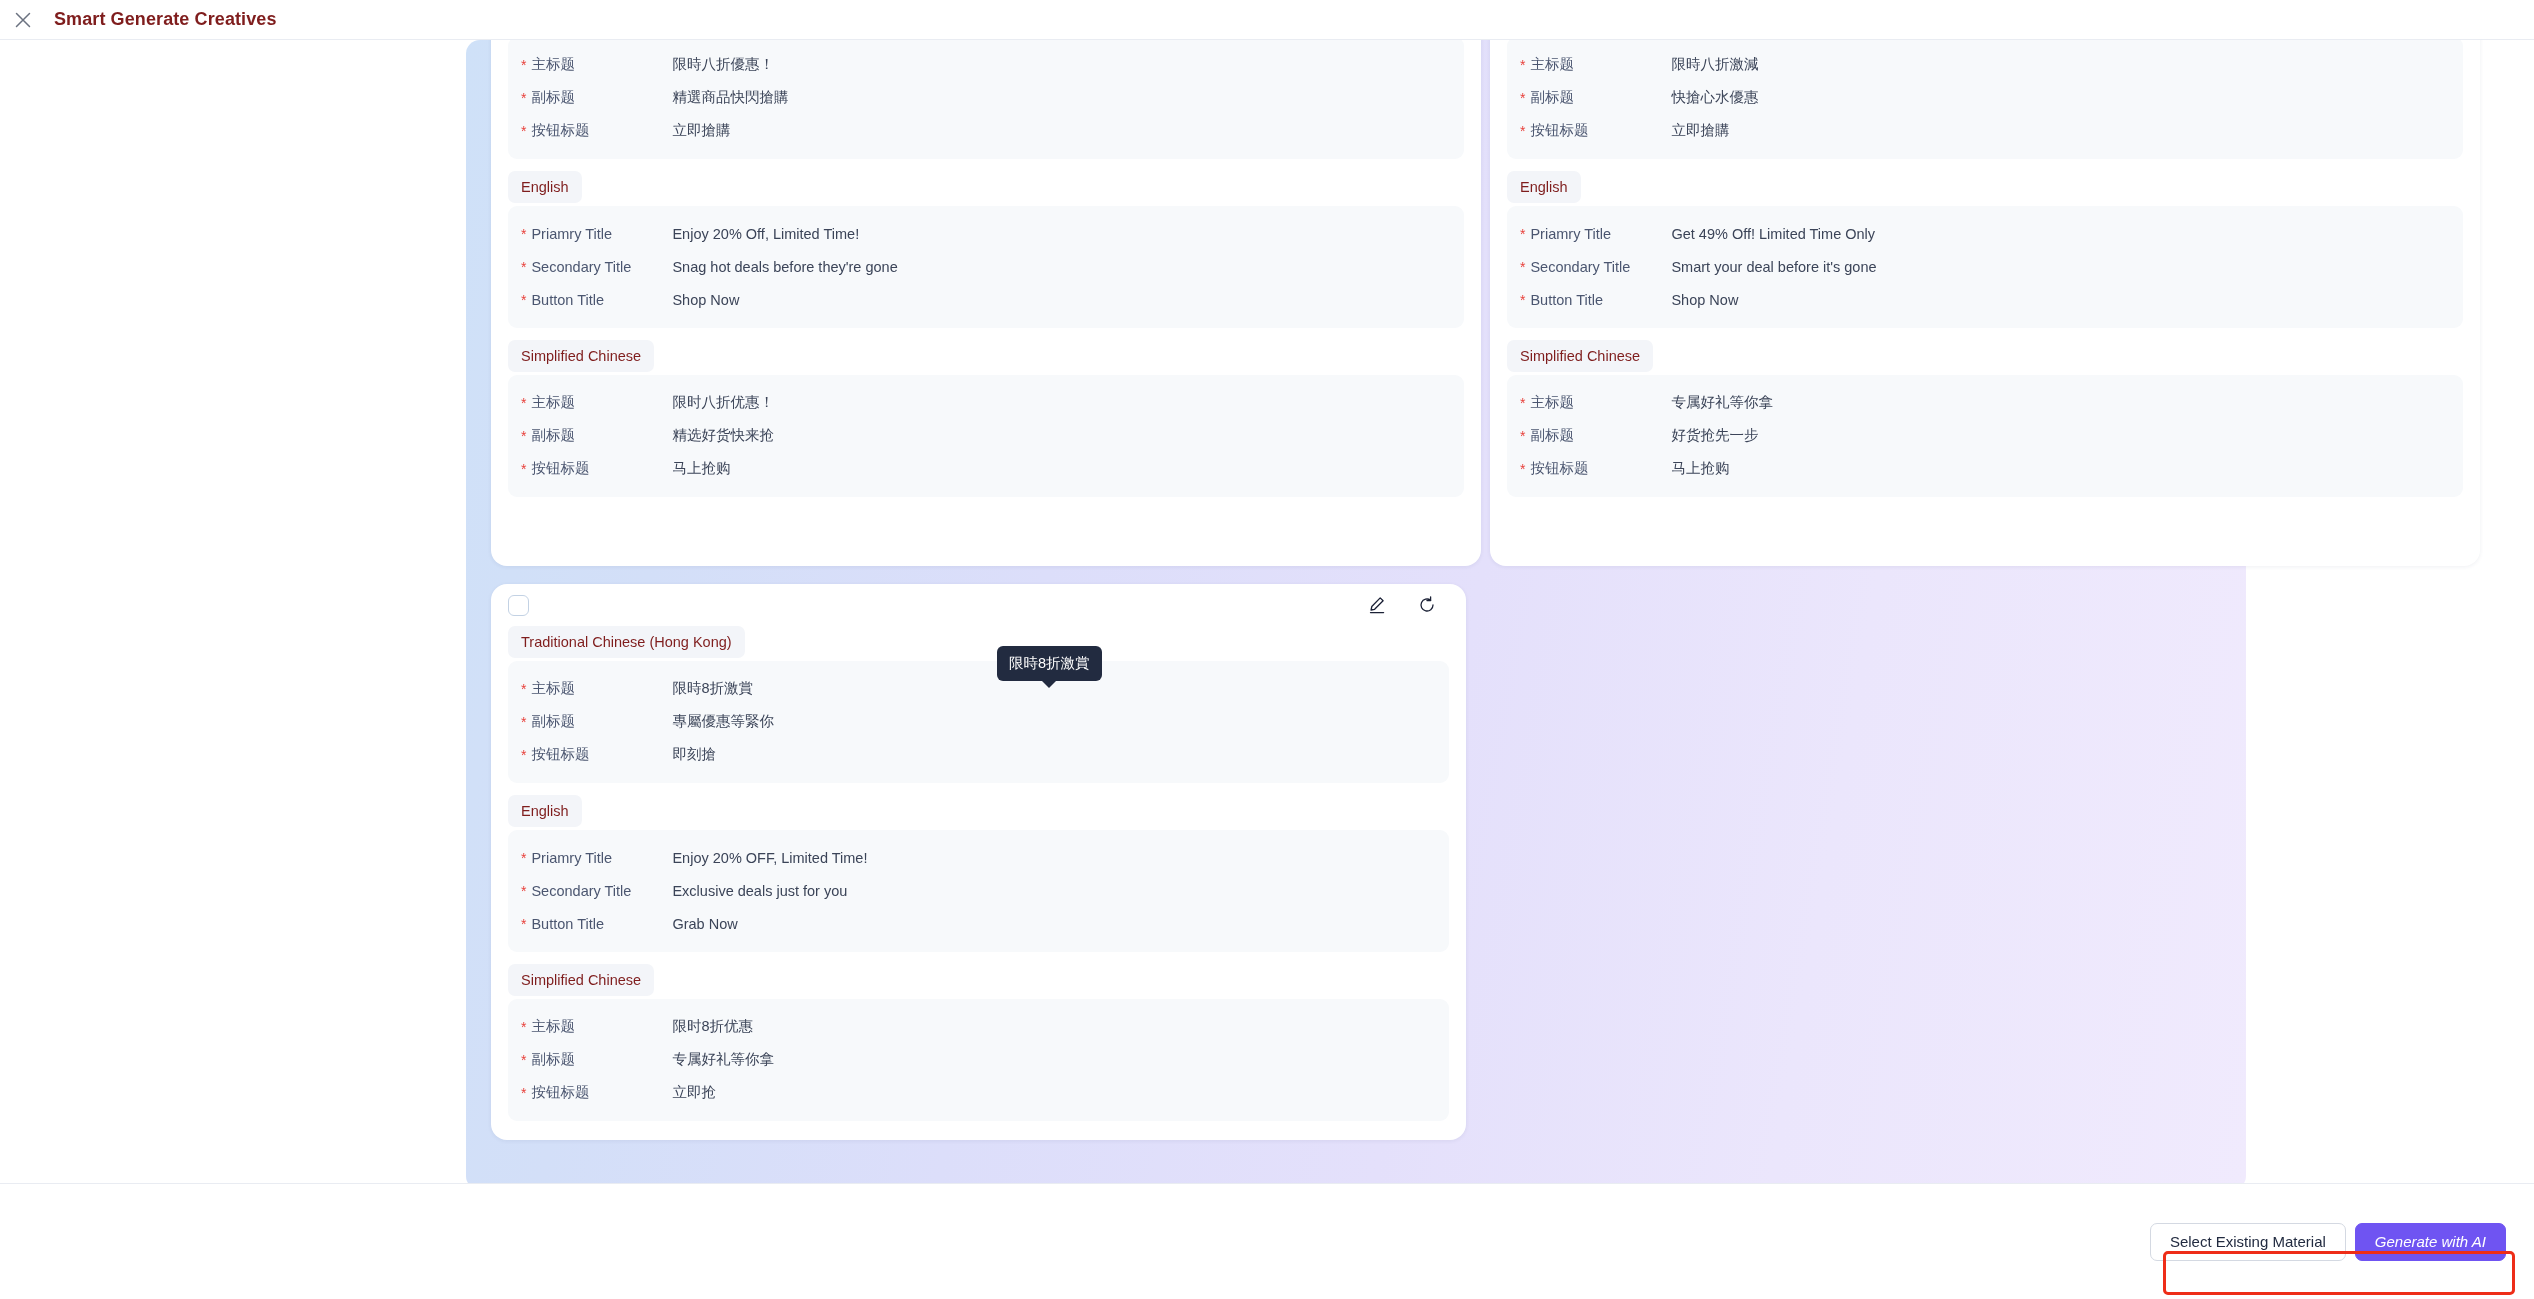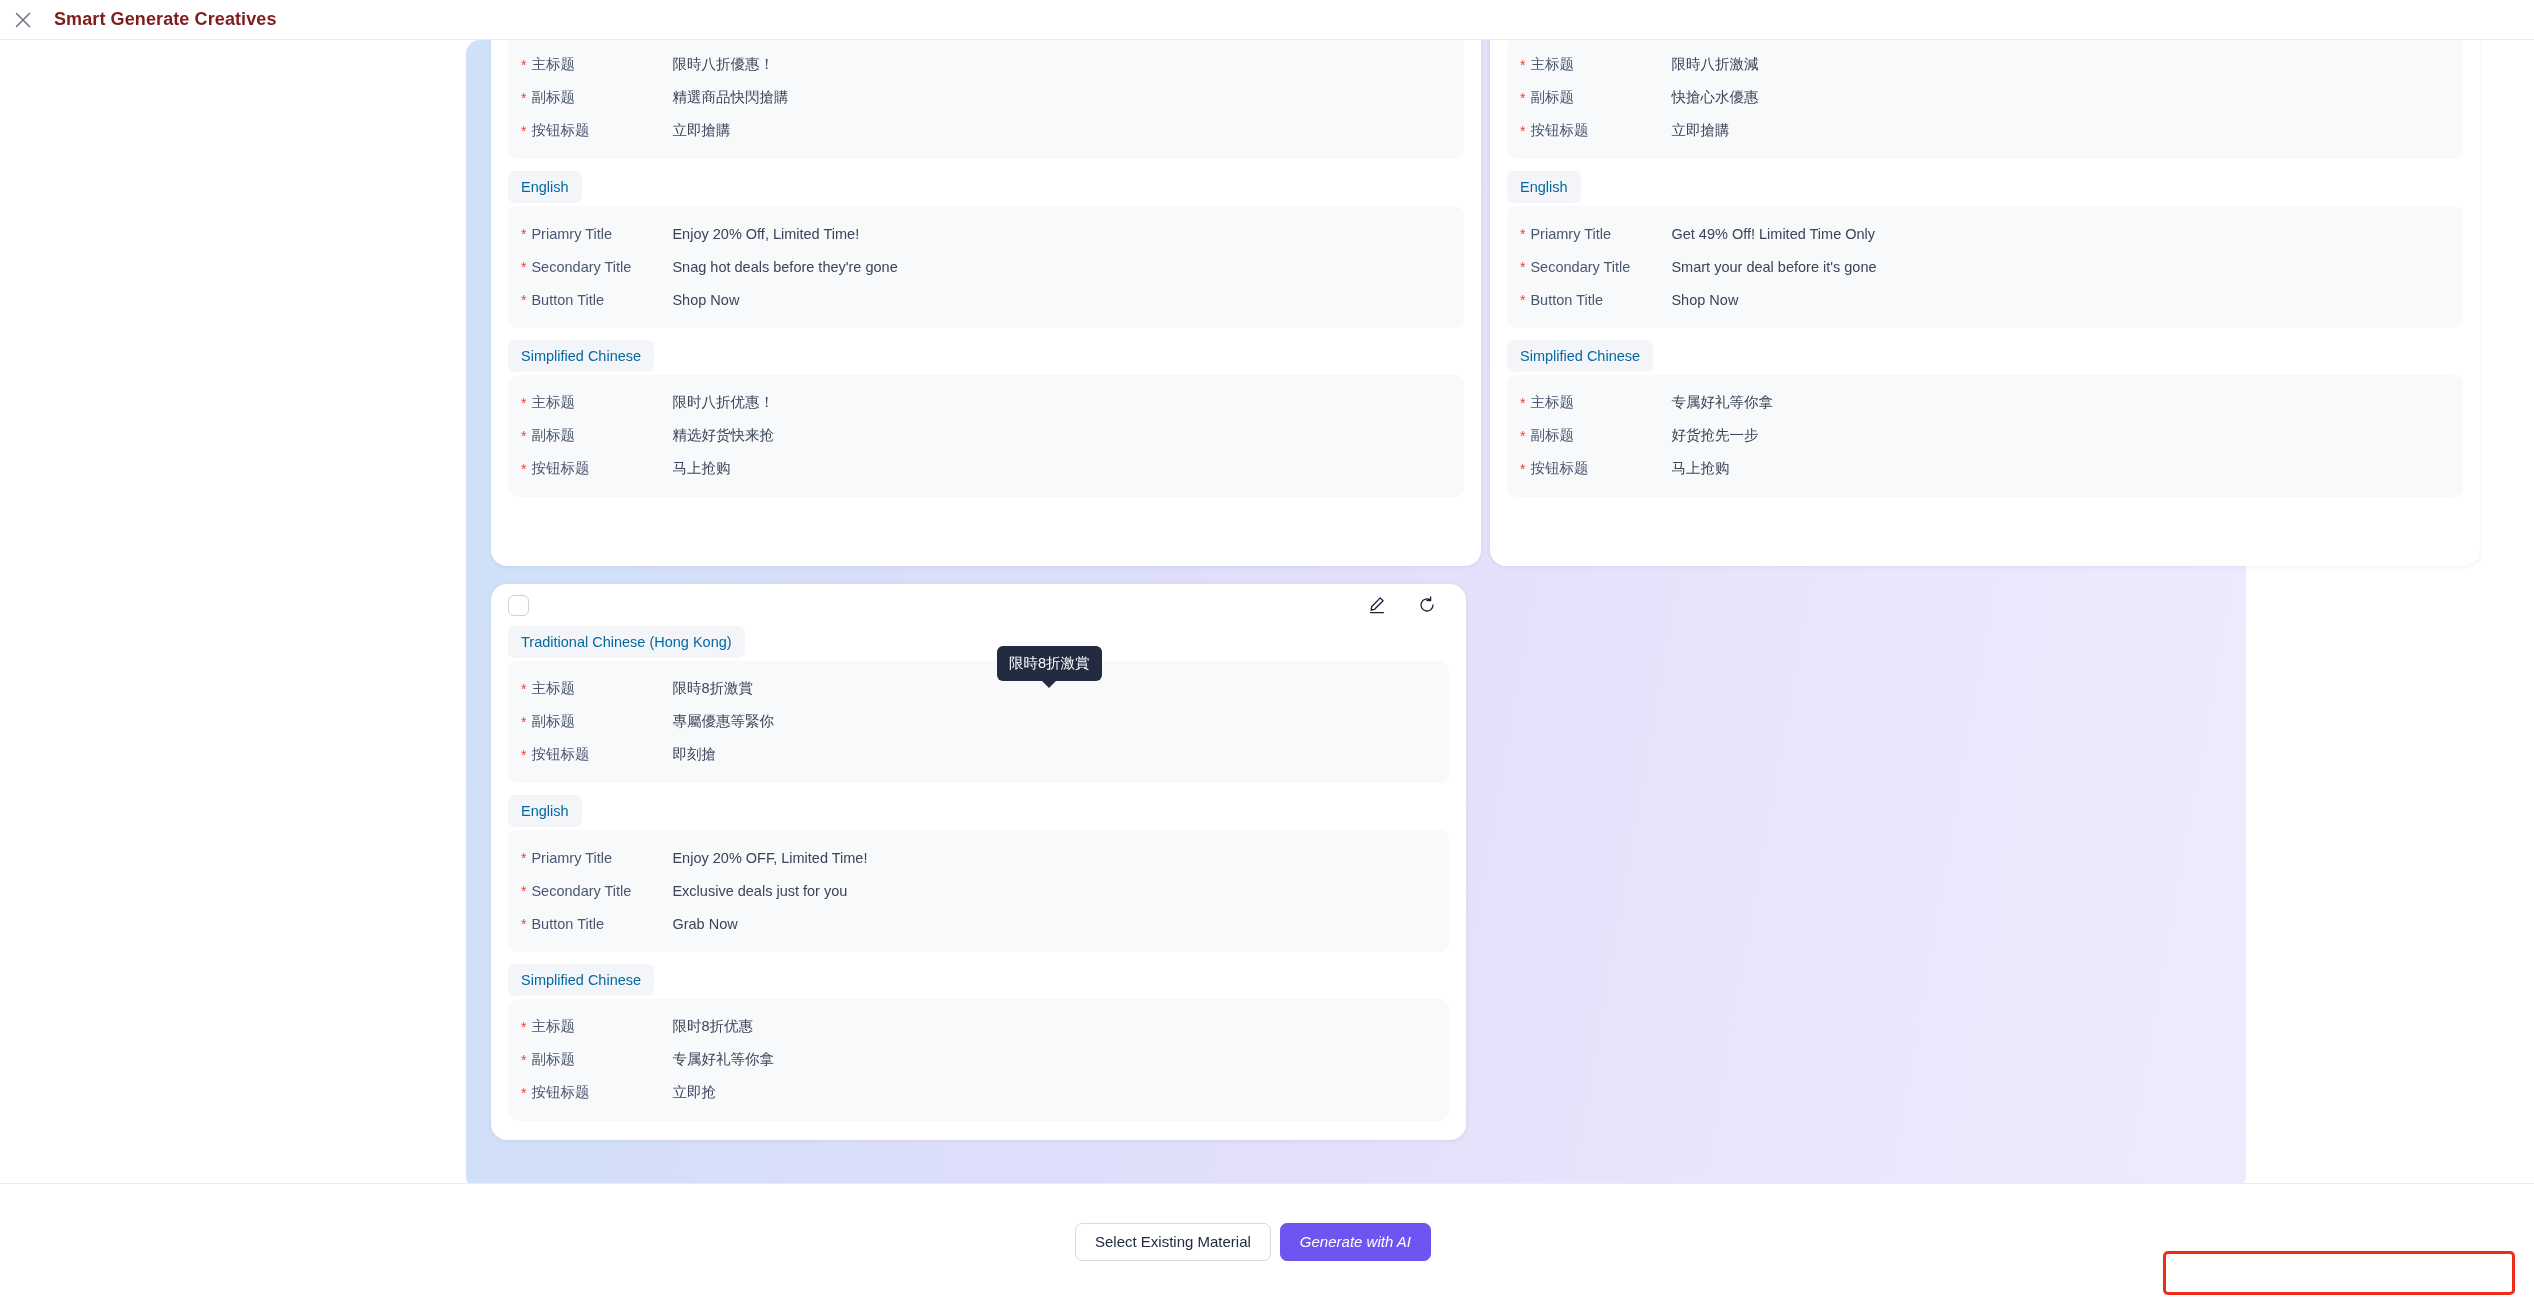--- a/index.html
+++ b/index.html
@@ -58,21 +58,21 @@
   }
   .tool-icons { display: flex; align-items: center; gap: 28px; }
   .tool-icon { width: 22px; height: 22px; cursor: pointer; display:flex; align-items:center; justify-content:center; }
   .tool-icon svg { display:block; }
 
   .card-body { padding: 0 17px 18px 17px; }
 
   .lang-pill {
     display: inline-block;
     background: #f3f5f9;
-    color: #0369a1;
+    color: #7f1d1d;
     font-size: 14.5px;
     padding: 8px 13px;
     border-radius: 7px;
     margin-bottom: 3px;
   }
   .field-group {
     background: #f7f9fb;
     border-radius: 9px;
     padding: 11px 0 12px 0;
   }
@@ -99,21 +99,21 @@
     content: ""; position: absolute; left: 50%; bottom: -7px;
     transform: translateX(-50%);
     border-left: 8px solid transparent; border-right: 8px solid transparent;
     border-top: 8px solid #222b40;
   }
 
   
   .footer {
     position: absolute; left: 0; bottom: 0; width: 2534px; height: 116px;
     background: #ffffff; border-top: 1px solid #e9ecf2;
-    display: flex; align-items: center; justify-content: center;
+    display: flex; align-items: center; justify-content: flex-end;
     padding-right: 28px; z-index: 40;
   }
   .footer-actions { display: flex; align-items: center; gap: 9px; }
   .btn {
     font-size: 15px; font-family: inherit; cursor: pointer;
     border-radius: 7px; height: 38px; padding: 0 19px;
     display: flex; align-items: center; justify-content: center;
     white-space: nowrap;
   }
   .btn-secondary { background: #ffffff; color: #222b40; border: 1px solid #d4d9e2; }

